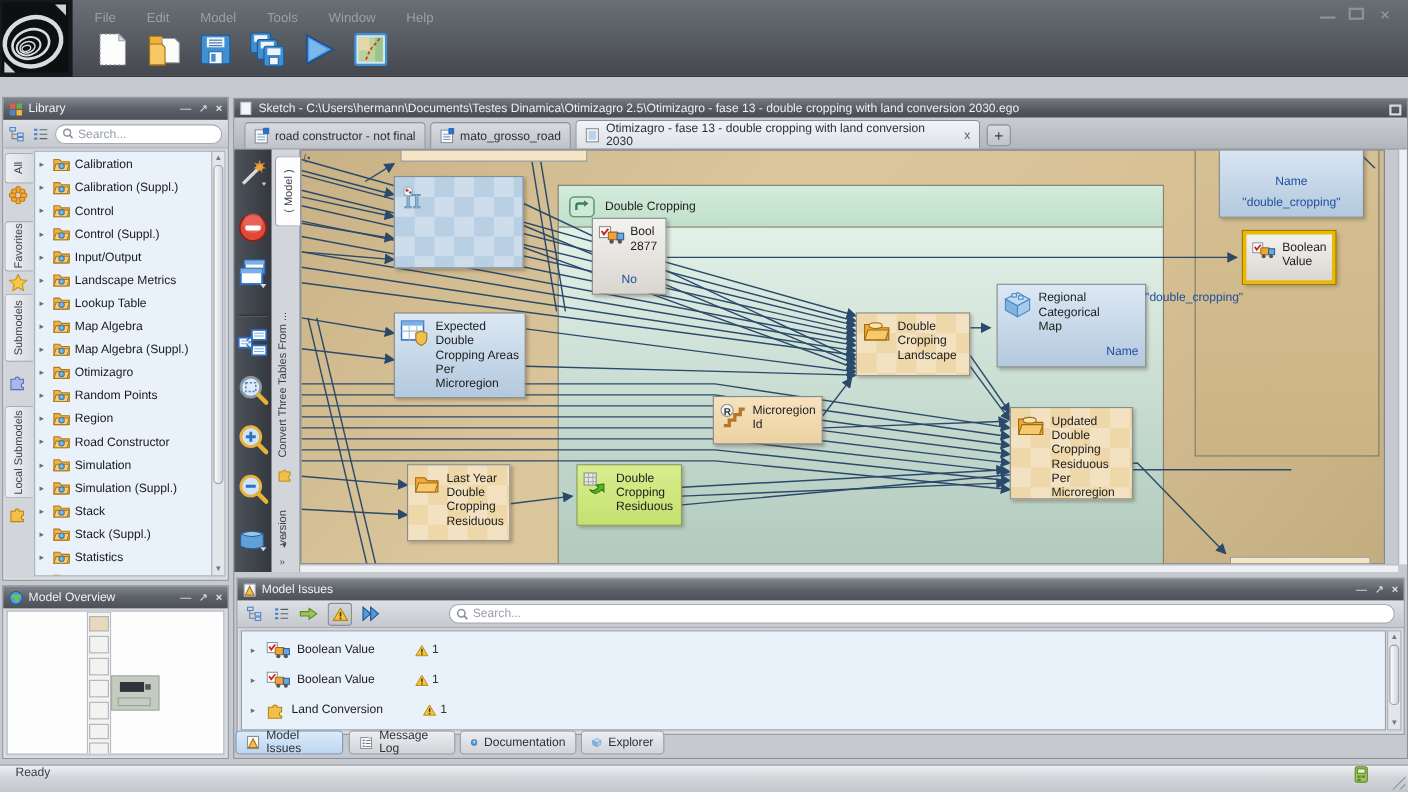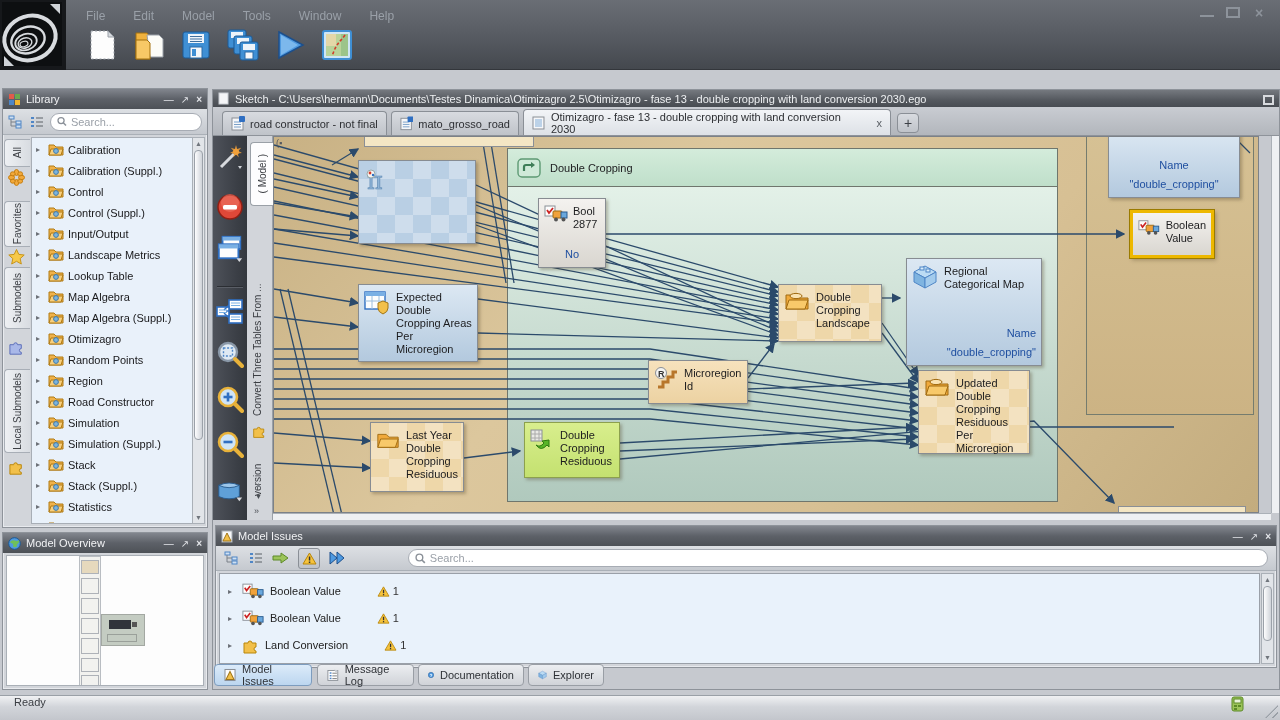--- a/index.html
+++ b/index.html
@@ -87,21 +87,21 @@
     background-size:36px 36px; background-position:0 0,18px 18px; }
   .checker-blue { background-color:#b9cfe4;
     background-image:linear-gradient(45deg,rgba(255,255,255,.3) 25%,transparent 25%,transparent 75%,rgba(255,255,255,.3) 75%),
                      linear-gradient(45deg,rgba(255,255,255,.3) 25%,transparent 25%,transparent 75%,rgba(255,255,255,.3) 75%);
     background-size:36px 36px; background-position:0 0,18px 18px; }
   .grad-blue { background:linear-gradient(#dce8f3,#b3c9de); }
   .grad-gray { background:linear-gradient(#f4f2ef,#d9d6d0); }
   .grad-green { background:linear-gradient(#d8ee8d,#c4e170); border-color:#8ca04e; }
   .bluetext { color:#1f4fa0; }
   .nlabel { flex:1; }
-  .group { position:absolute; border:1px solid #6f766d; z-index:1; }
+  .group { position:absolute; border:1px solid #6f766d; z-index:1;margin-top:20px; }
   .ghead { height:38px; background:linear-gradient(#d4ecdb,#bfdfca); border-bottom:1px solid #6f766d;
     display:flex; align-items:center; gap:9px; padding:0 9px; font-size:11px; color:#1c1c1e; }
   .gbody { position:absolute; left:0; top:38px; right:0; bottom:0; background:linear-gradient(#e3f1e8,#c6dacf 55%,#b0c9bd); }
   .rcontainer { position:absolute; background:linear-gradient(#d6c194,#ccb384); border:1px solid #757c6e; z-index:2; }
   .partialnode { position:absolute; background:#f4e6c4; border:1px solid #8a8f96; z-index:4; }
   svg.wires { position:absolute; left:0; top:0; z-index:3; pointer-events:none; }
 
   
   .mi-toolbar { position:absolute; left:0; top:20px; width:100%; height:25px;
     background:linear-gradient(#dde0e4,#c5c9cf); border-bottom:1px solid #aab0b7; display:flex; align-items:center; padding:0 8px; gap:9px; }
@@ -761,21 +761,21 @@
 
       <div class="node checker-tan" style="left:504px;top:147px;width:104px;height:58px">
         <svg width="26" height="19" viewBox="0 0 26 19">
             <path d="M2 4 h8 l3 3 h11 v11 h-22 z" fill="#f0a93b" stroke="#a06a10"></path>
             <path d="M2 18 h19 l3 -9 h-19 z" fill="#f8c96a" stroke="#a06a10"></path>
             <ellipse cx="12" cy="5" rx="6" ry="2.6" fill="#fae3b2" stroke="#a06a10"></ellipse>
           </svg>
         <div class="nlabel">Double Cropping Landscape</div>
       </div>
 
-      <div class="node grad-blue" style="left:632px;top:121px;width:136px;height:108px;flex-direction:column;align-items:flex-end">
+      <div class="node grad-blue" style="left:632px;top:121px;width:136px;height:76px;flex-direction:row;align-items:flex-start">
         <div style="display:flex;gap:6px">
           <svg width="26" height="24" viewBox="0 0 26 24">
               <path d="M13 1 L24 7 L13 13 L2 7 Z" fill="#bcdcf4" stroke="#4f86c6"></path>
               <path d="M2 7 L13 13 V23 L2 17 Z" fill="#7fb4e0" stroke="#4f86c6"></path>
               <path d="M24 7 L13 13 V23 L24 17 Z" fill="#a3cbEC" stroke="#4f86c6"></path>
               <rect x="8" y="2" width="4" height="3" fill="#d8ecfa" stroke="#4f86c6"></rect>
               <rect x="14" y="4" width="4" height="3" fill="#d8ecfa" stroke="#4f86c6"></rect>
             </svg>
           <div class="nlabel">Regional Categorical Map</div>
         </div>

